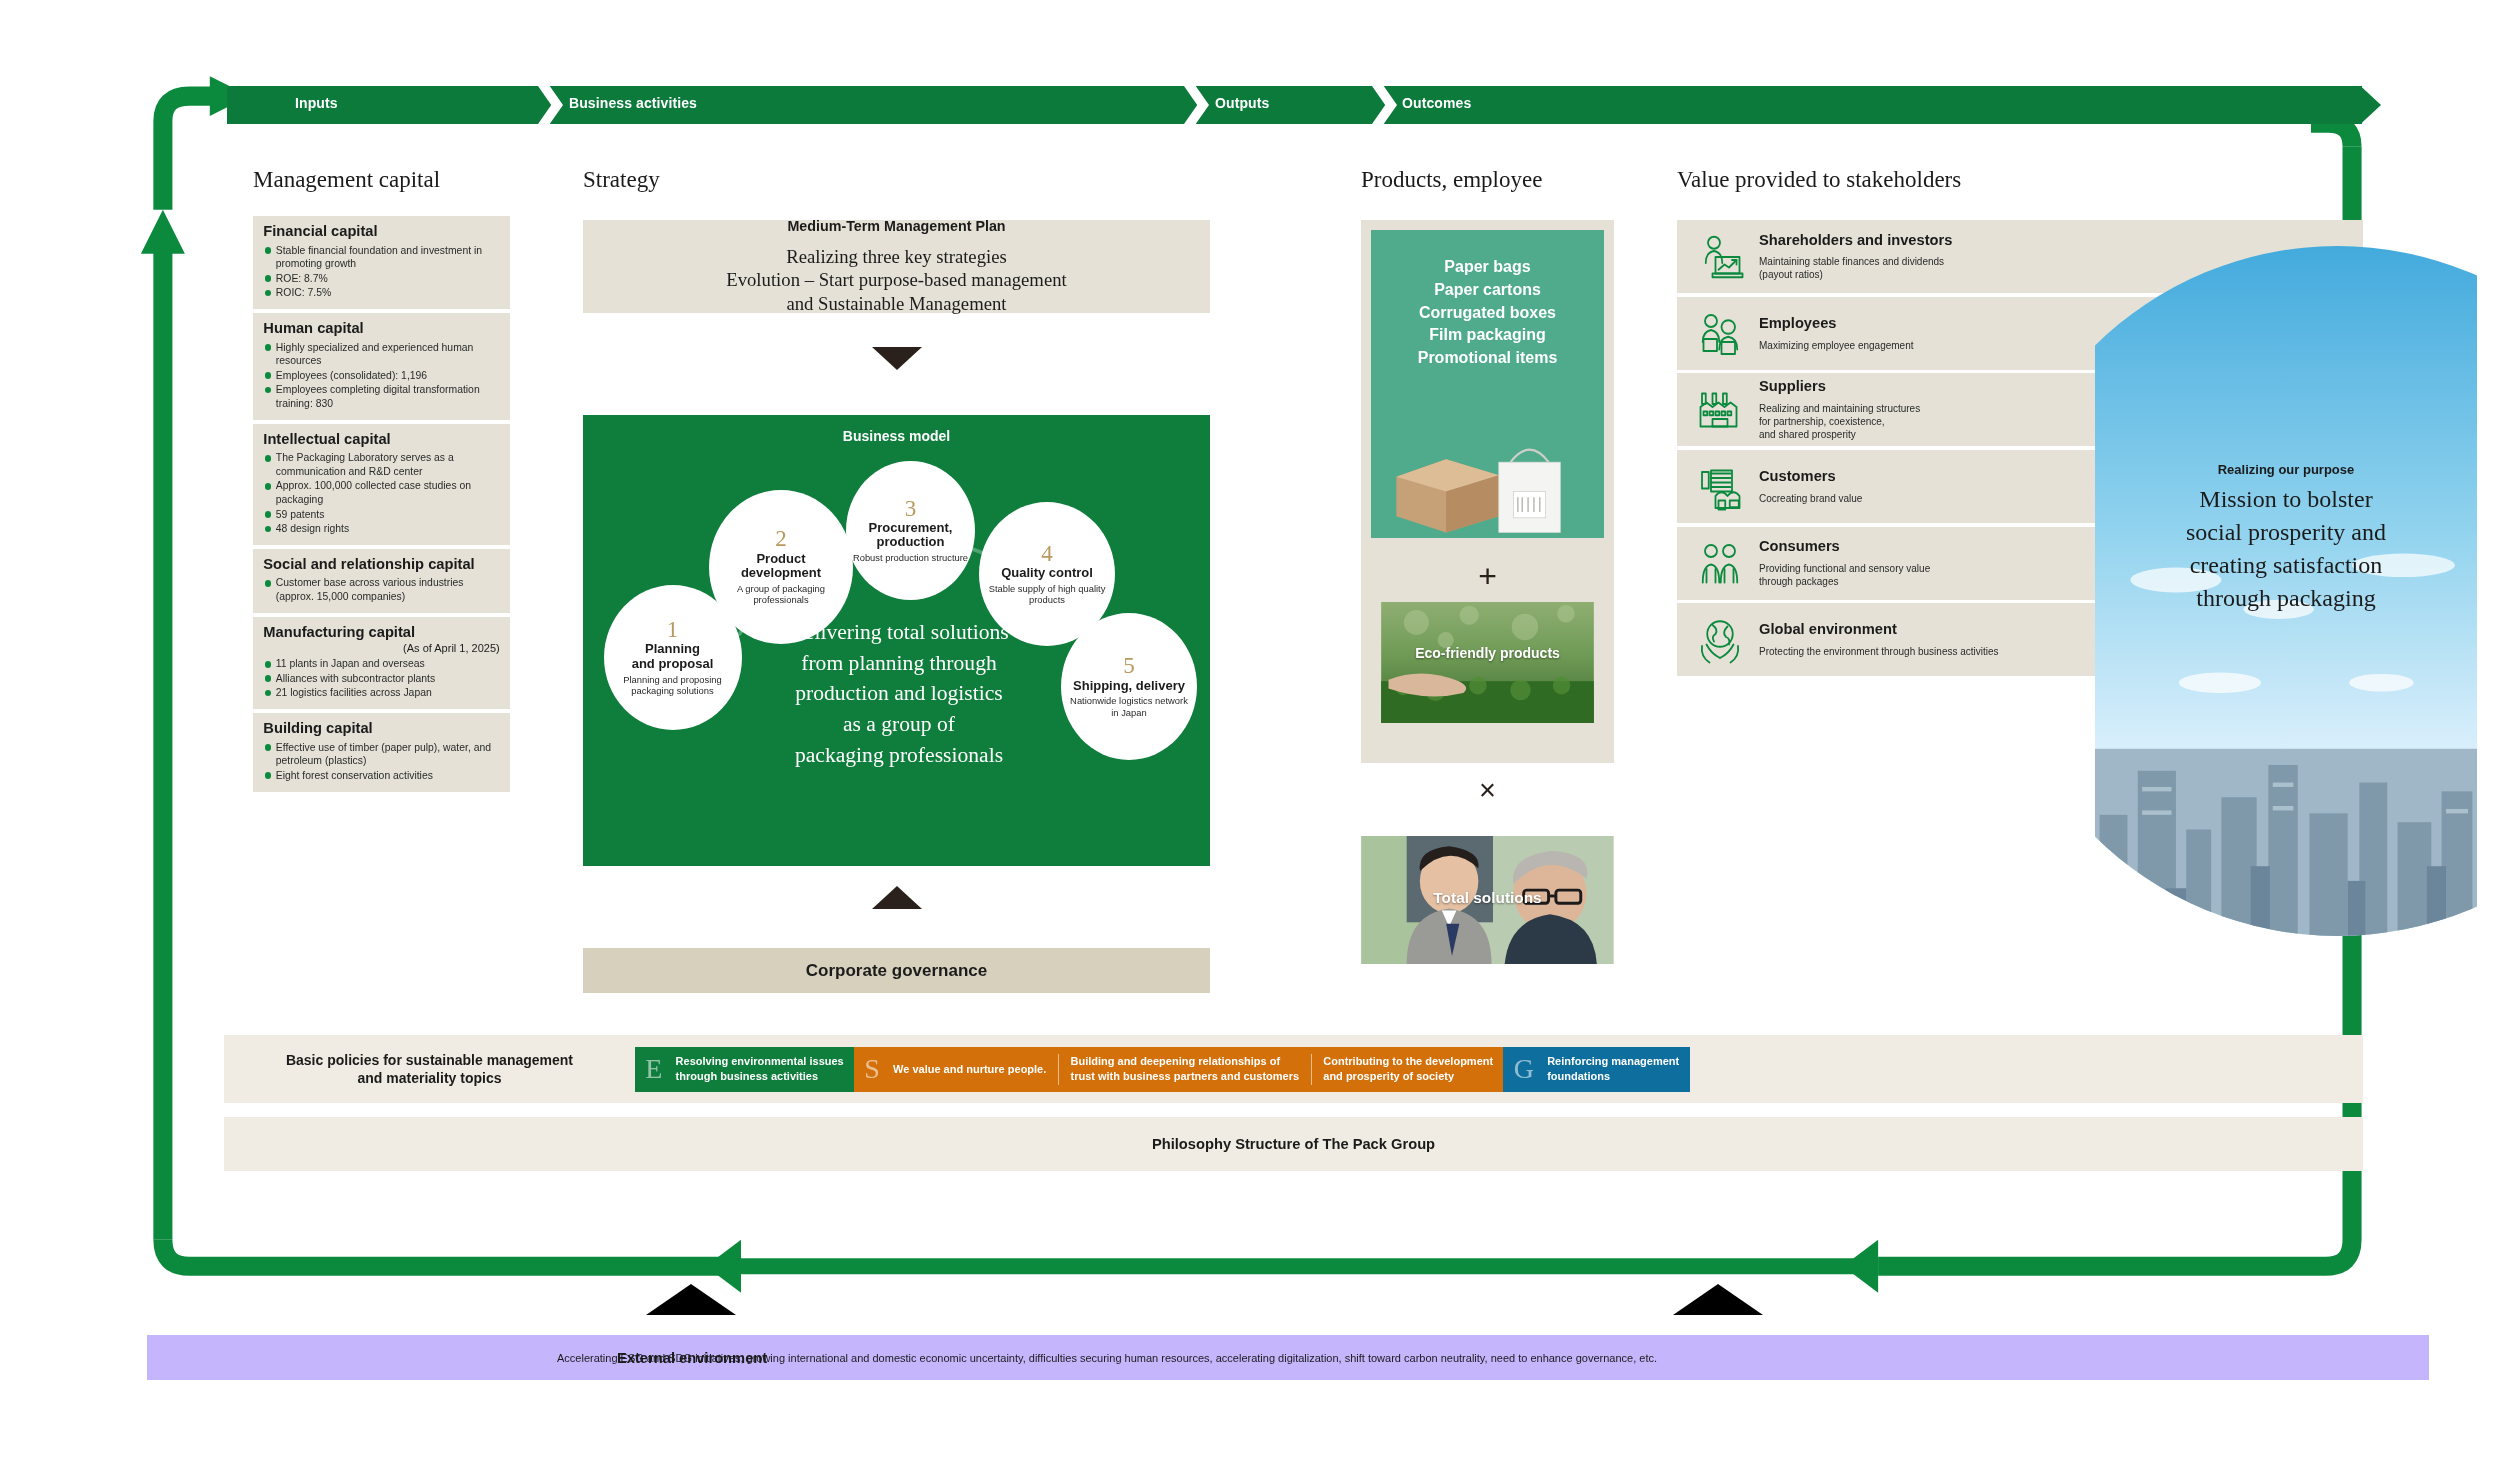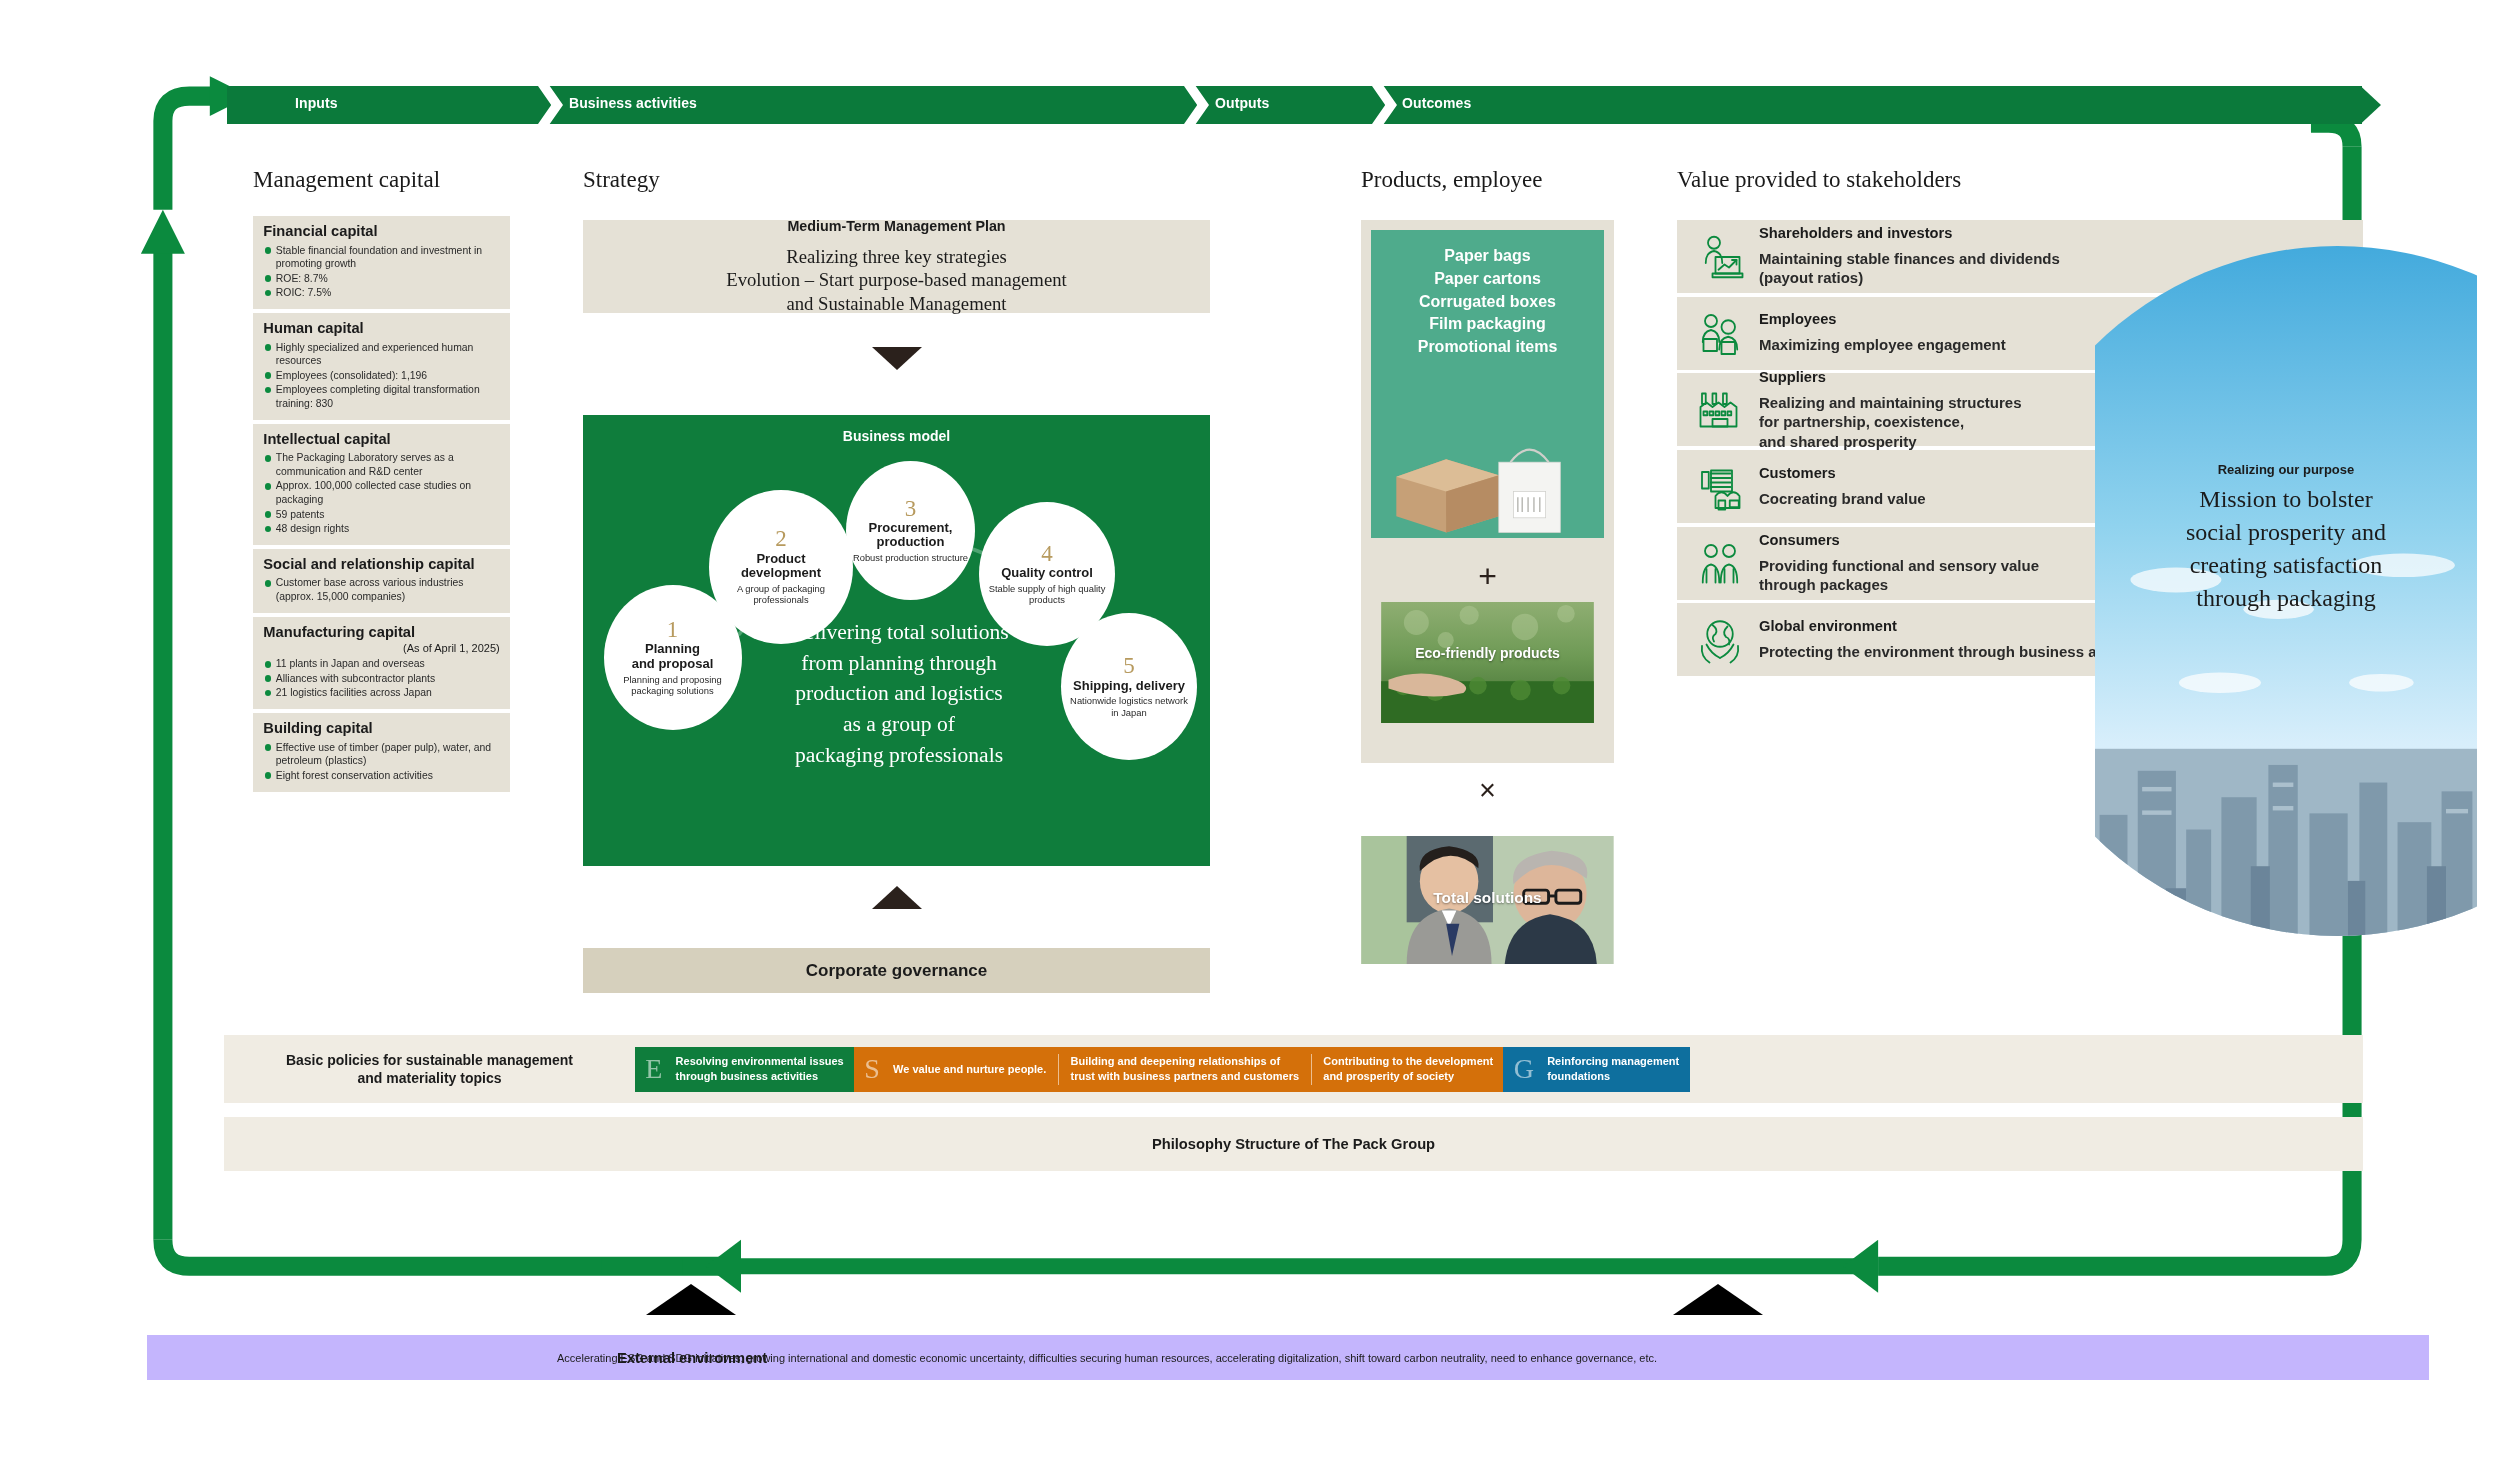--- a/index.html
+++ b/index.html
@@ -54,39 +54,39 @@
   .node .n-num { font-family: "Liberation Serif", serif; font-size: 23px; color: #b79a5e; line-height: .95; margin-bottom: 1.5px; }
   .node .n-name { font-size: 13px; font-weight: bold; color: #1b1b1b; line-height: 1.12; }
   .node .n-desc { font-size: 9.4px; color: #2a2a2a; line-height: 1.2; margin-top: 2.2px; }
 
   #gov { position: absolute; left: 583px; top: 948px; width: 627px; height: 45px; background: #d6d0bd;
       display: flex; align-items: center; justify-content: center; font-size: 17px; font-weight: bold; color: #1b1b1b; }
 
   
   #prodbox { position: absolute; left: 1361px; top: 220px; width: 253px; height: 543px; background: #e5e1d6;
       padding: 10.3px; }
-  #prodteal { width: 100%; height: 308px; background: #4fab8c; position: relative; padding-top: 15px; }
+  #prodteal { width: 100%; height: 308px; background: #4fab8c; position: relative; padding-top: 26px; }
   #prodteal .p-item { text-align: center; color: #fff; font-size: 16px; font-weight: bold; line-height: 1.42; }
   .plus { position: absolute; left: 0; right: 0; text-align: center; font-size: 32px; color: #2b211c; font-weight: 300; }
   #ecoimg { position: absolute; left: 1381px; top: 602px; width: 213px; height: 121px; overflow: hidden; }
   #ecoimg .cap { position: absolute; left: 0; right: 0; top: 43px; text-align: center; color: #fff;
       font-size: 14px; font-weight: bold; text-shadow: 0 0.7px 2.2px rgba(0,0,0,.45); }
   .times { position: absolute; left: 0; right: 0; text-align: center; font-size: 29px; color: #2b211c; }
   #solimg { position: absolute; left: 1361px; top: 836px; width: 253px; height: 128px; overflow: hidden; }
   #solimg .cap { position: absolute; left: 0; right: 0; top: 53px; text-align: center; color: #fff;
       font-size: 15.4px; font-weight: bold; text-shadow: 0 0.7px 2.2px rgba(0,0,0,.45); }
 
   
   #stake { position: absolute; left: 1677px; top: 220px; width: 686px; }
   .stk-row { position: relative; background: #e5e1d6; height: 73px; margin-bottom: 3.7px;
       display: flex; align-items: center; padding-left: 13.2px; }
   .stk-icon { width: 60px; flex: 0 0 60px; display: flex; align-items: center; justify-content: center; }
   .stk-text { padding-left: 8.8px; }
   .stk-name { font-size: 14.7px; font-weight: bold; color: #1b1b1b; line-height: 1.15; }
-  .stk-desc { font-size: 15px; color: #2a2a2a; line-height: 1.3; margin-top: 7px; font-weight: bold; }
+  .stk-desc { font-size: 10px; color: #2a2a2a; line-height: 1.3; margin-top: 7px; }
 
   #purpose { position: absolute; left: 2095px; top: 169px; width: 382px; height: 844px;
       overflow: hidden; }
   #purposeCircle { position: absolute; left: 0; top: 0; width: 382px; height: 844px; }
   #purposeText { position: absolute; left: 22px; top: 293px; width: 338px; text-align: center; }
   #purposeText .pt-label { font-size: 13px; font-weight: bold; color: #1b1b1b; }
   #purposeText .pt-main { font-family: "Liberation Serif", serif; font-size: 24px; color: #1b1b1b;
       line-height: 1.38; margin-top: 5.9px; }
 
   

